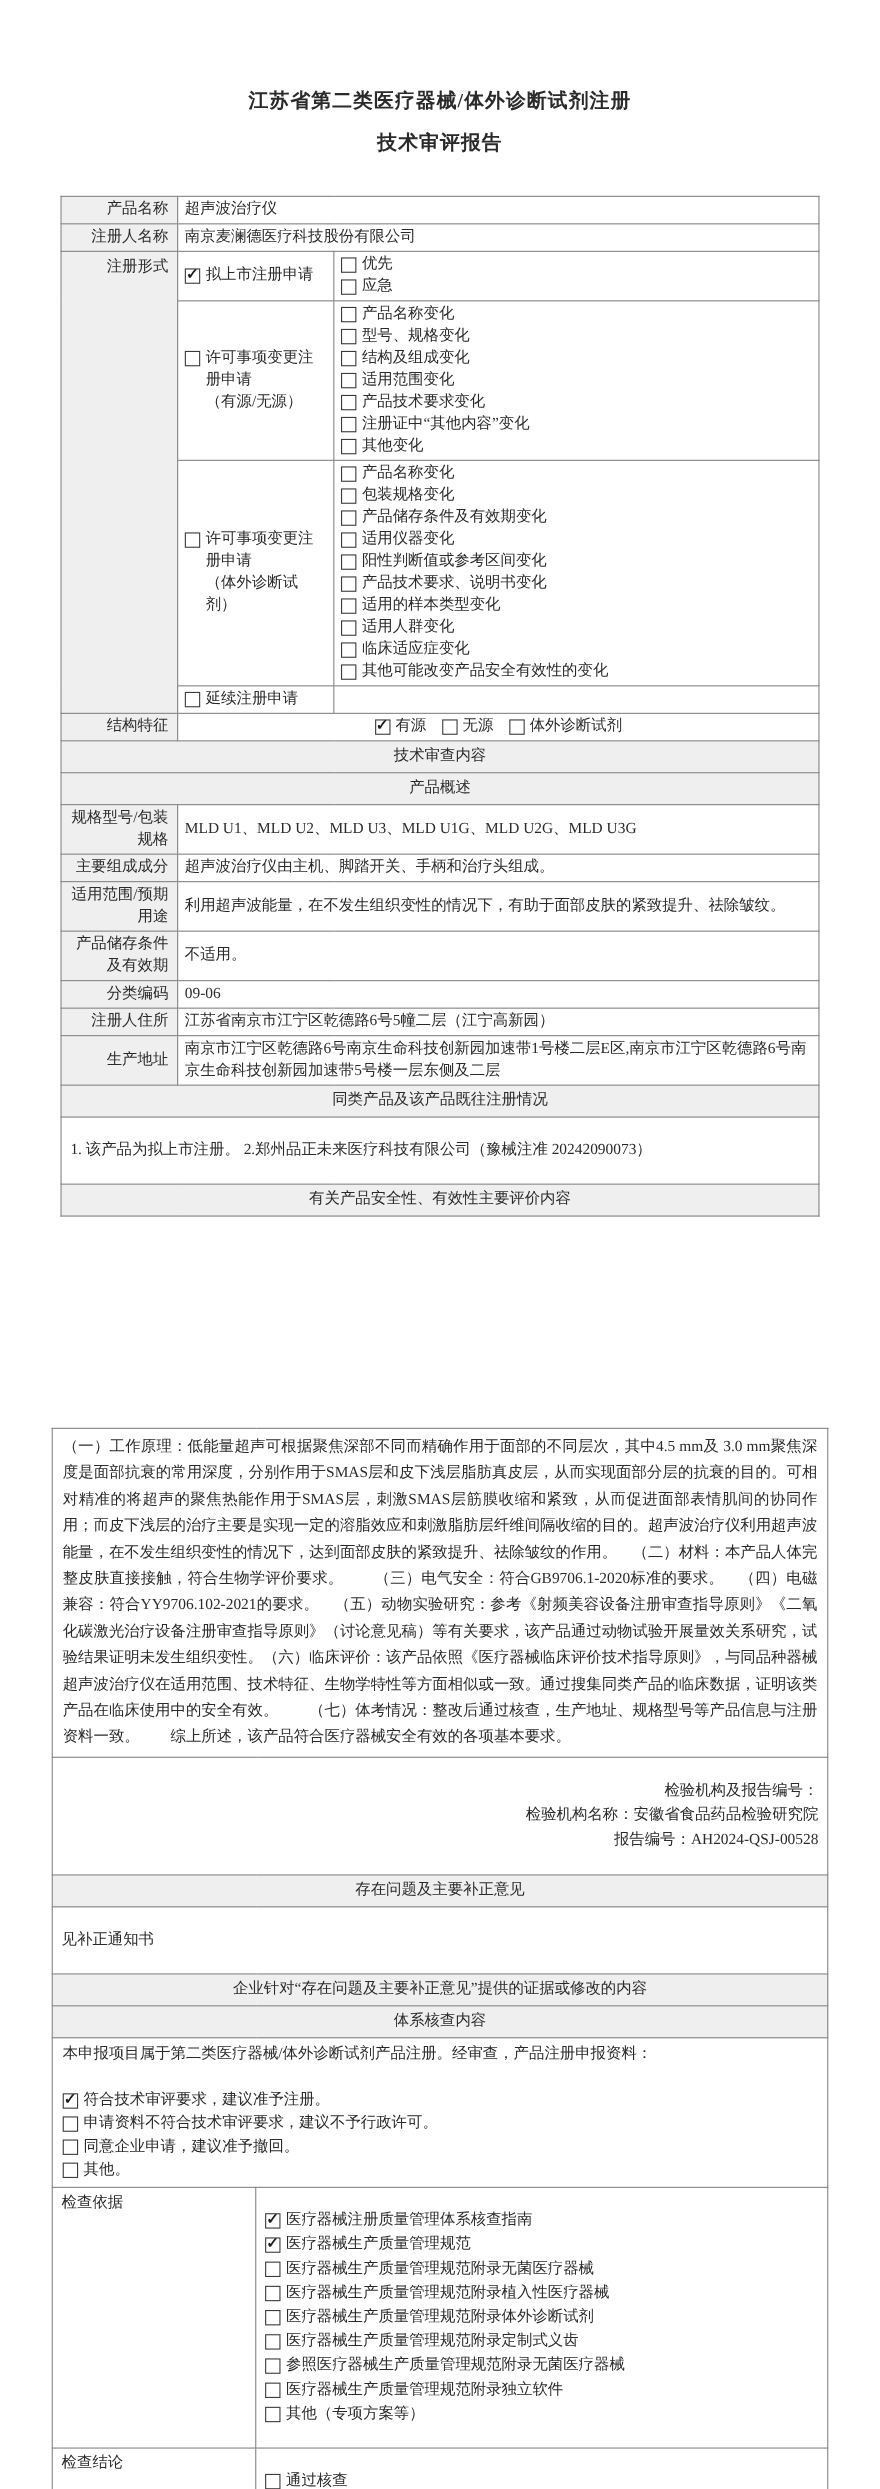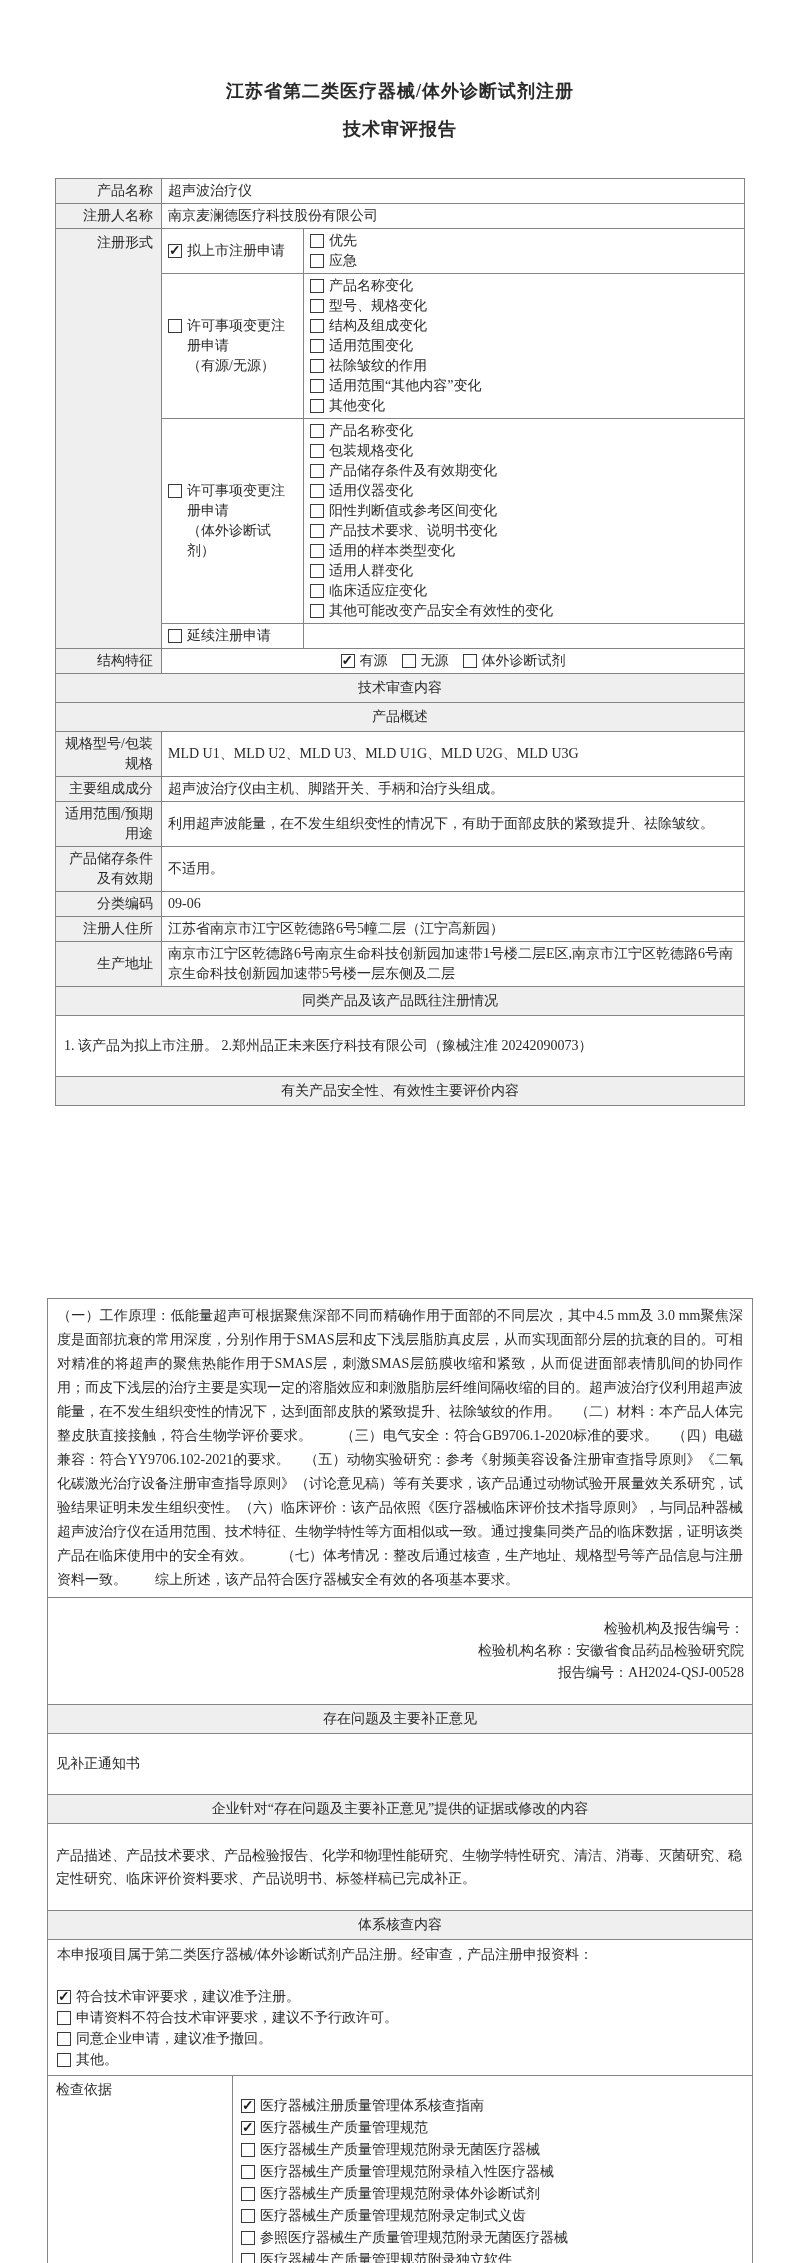--- a/index.html
+++ b/index.html
@@ -98,25 +98,25 @@
               <div class="opt">
               <span class="cb"></span>
               <span>结构及组成变化</span>
             </div>
               <div class="opt">
               <span class="cb"></span>
               <span>适用范围变化</span>
             </div>
               <div class="opt">
               <span class="cb"></span>
-              <span>祛除皱纹的作用</span>
-            </div>
-              <div class="opt">
-              <span class="cb"></span>
-              <span>适用范围“其他内容”变化</span>
+              <span>产品技术要求变化</span>
+            </div>
+              <div class="opt">
+              <span class="cb"></span>
+              <span>注册证中“其他内容”变化</span>
             </div>
               <div class="opt">
               <span class="cb"></span>
               <span>其他变化</span>
             </div>
             </div>
         </td>
       </tr>
 
       <tr>
@@ -277,23 +277,20 @@
       </tr>
       <tr>
         <td class="sec" colspan="2">存在问题及主要补正意见</td>
       </tr>
       <tr>
         <td class="val cell-pad" colspan="2">见补正通知书</td>
       </tr>
       <tr>
         <td class="sec" colspan="2">企业针对“存在问题及主要补正意见”提供的证据或修改的内容</td>
       </tr>
-      <tr>
-        <td class="val cell-pad" colspan="2" style="line-height:23px">产品描述、产品技术要求、产品检验报告、化学和物理性能研究、生物学特性研究、清洁、消毒、灭菌研究、稳定性研究、临床评价资料要求、产品说明书、标签样稿已完成补正。</td>
-      </tr>
 
       <tr>
         <td class="sec" colspan="2">体系核查内容</td>
       </tr>
 
       <tr>
         <td class="val conclusion" colspan="2">
           <div>本申报项目属于第二类医疗器械/体外诊断试剂产品注册。经审查，产品注册申报资料：</div>
           <div class="opts">
               <div class="opt">

